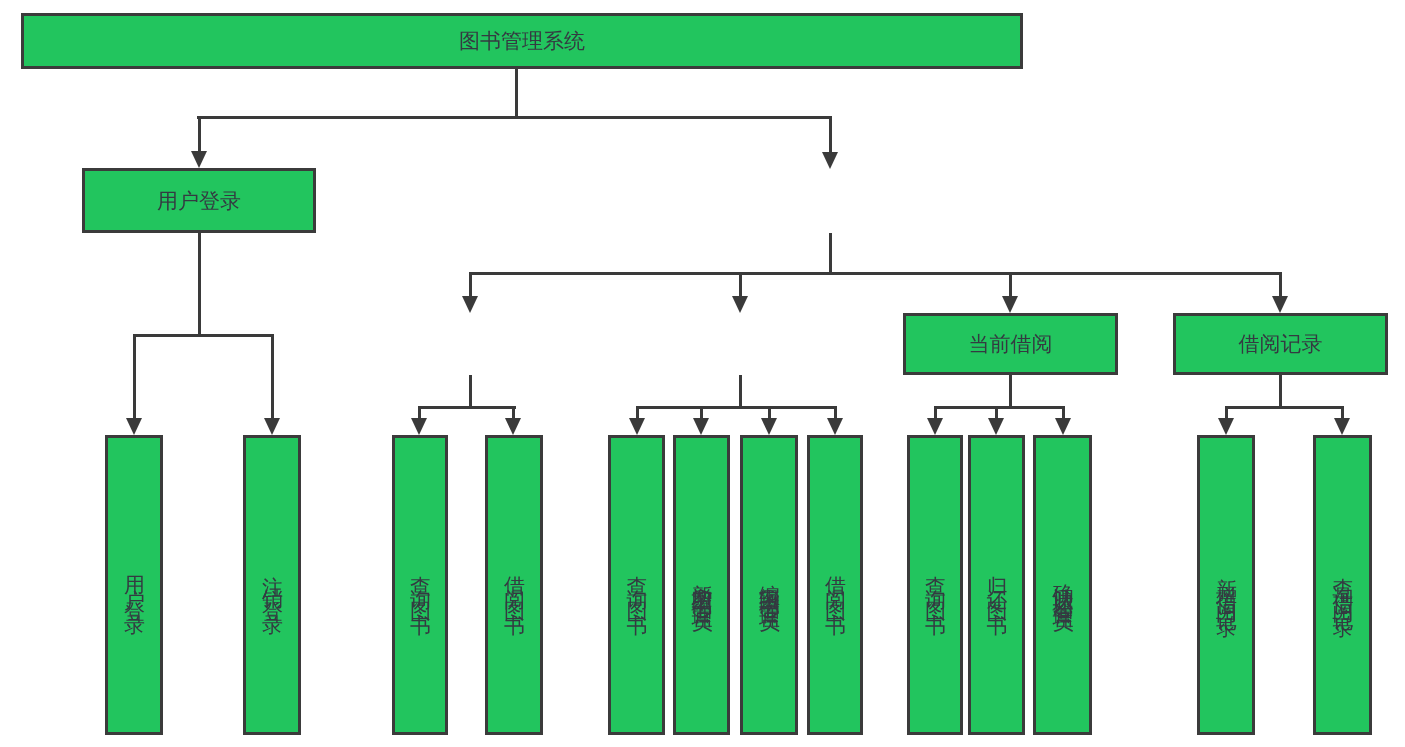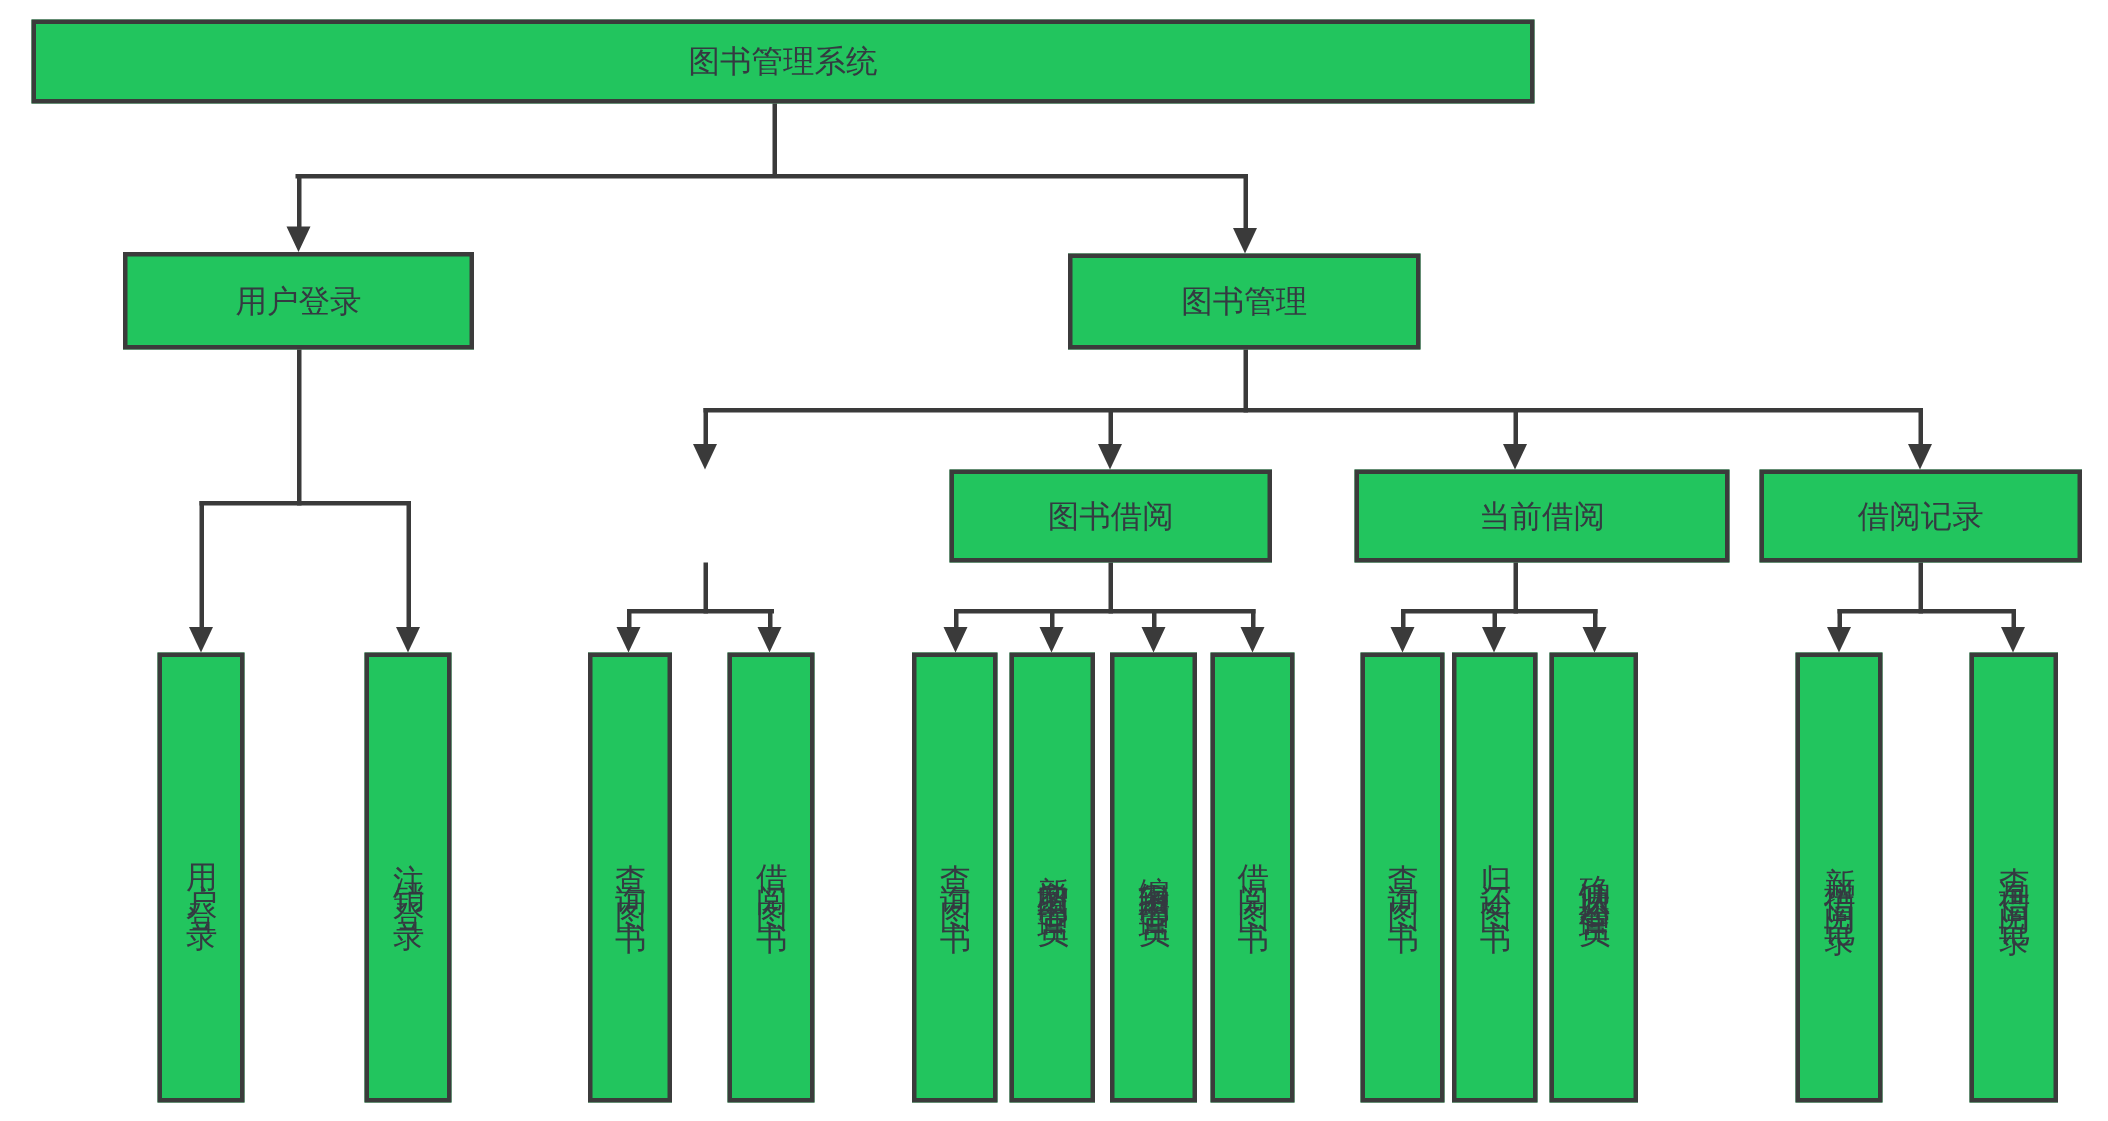--- a/index.html
+++ b/index.html
@@ -38,30 +38,24 @@
 <div class="canvas">
 
   <div class="node" style="left:21px; top:13px; width:1002px; height:56px;">
     <span>图书管理系统</span>
   </div>
 
   <div class="node" style="left:82px; top:168px; width:234px; height:65px;">
     <span>用户登录</span>
   </div>
 
-  <div class="node" style="left:712px; top:169px; width:235px; height:64px;">
-    <span>图书管理</span>
-  </div>
 
 
-  <div class="node" style="left:633px; top:313px; width:215px; height:62px;">
-    <span>图书借阅</span>
-  </div>
 
-  <div class="node" style="left:903px; top:313px; width:250px; height:62px;">
+  <div class="node" style="left:903px; top:313px; width:215px; height:62px;">
     <span>当前借阅</span>
   </div>
 
   <div class="node" style="left:1173px; top:313px; width:215px; height:62px;">
     <span>借阅记录</span>
   </div>
 
   <div class="node leaf ls-wide" style="left:105px; top:435px; width:58px; height:300px;">
     <span class="vtext">用户登录</span>
   </div>

